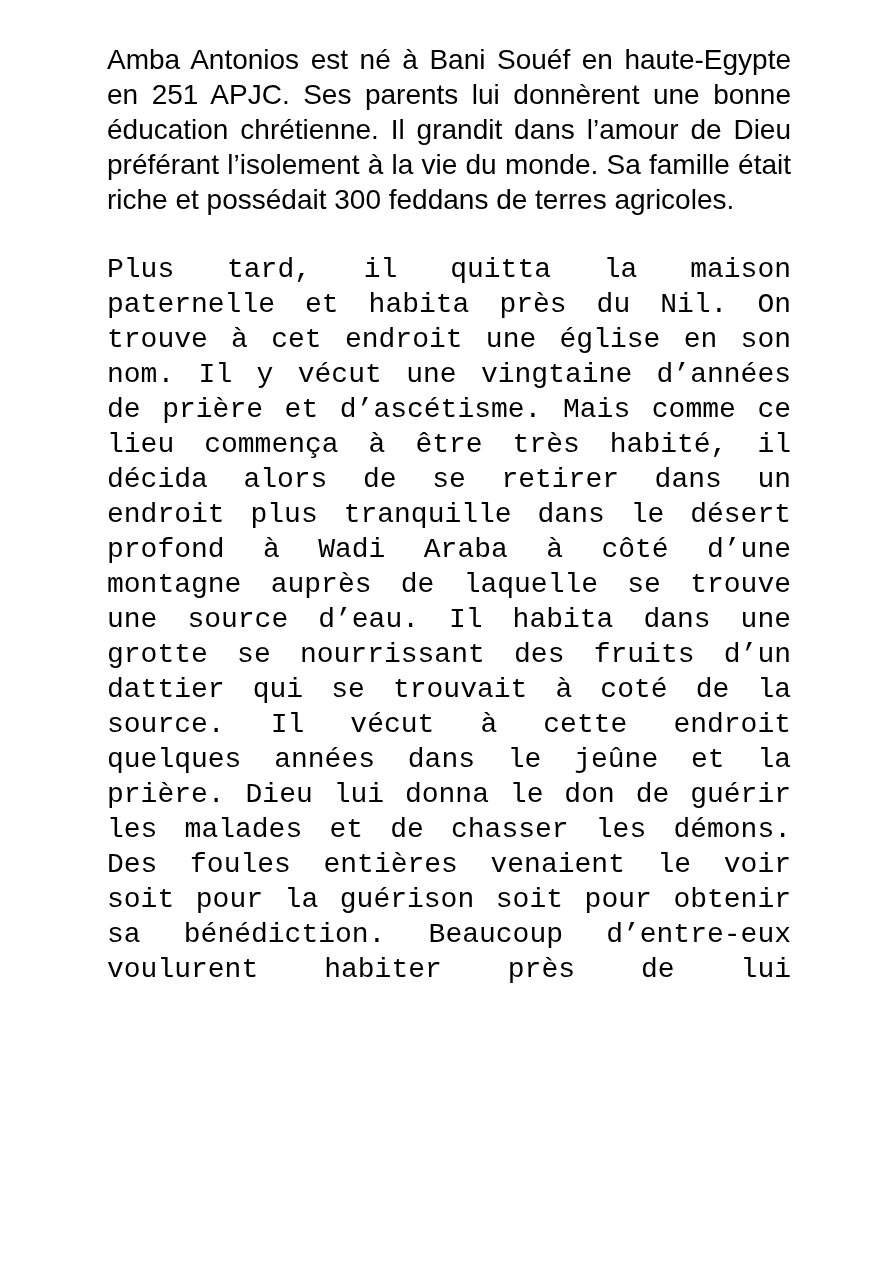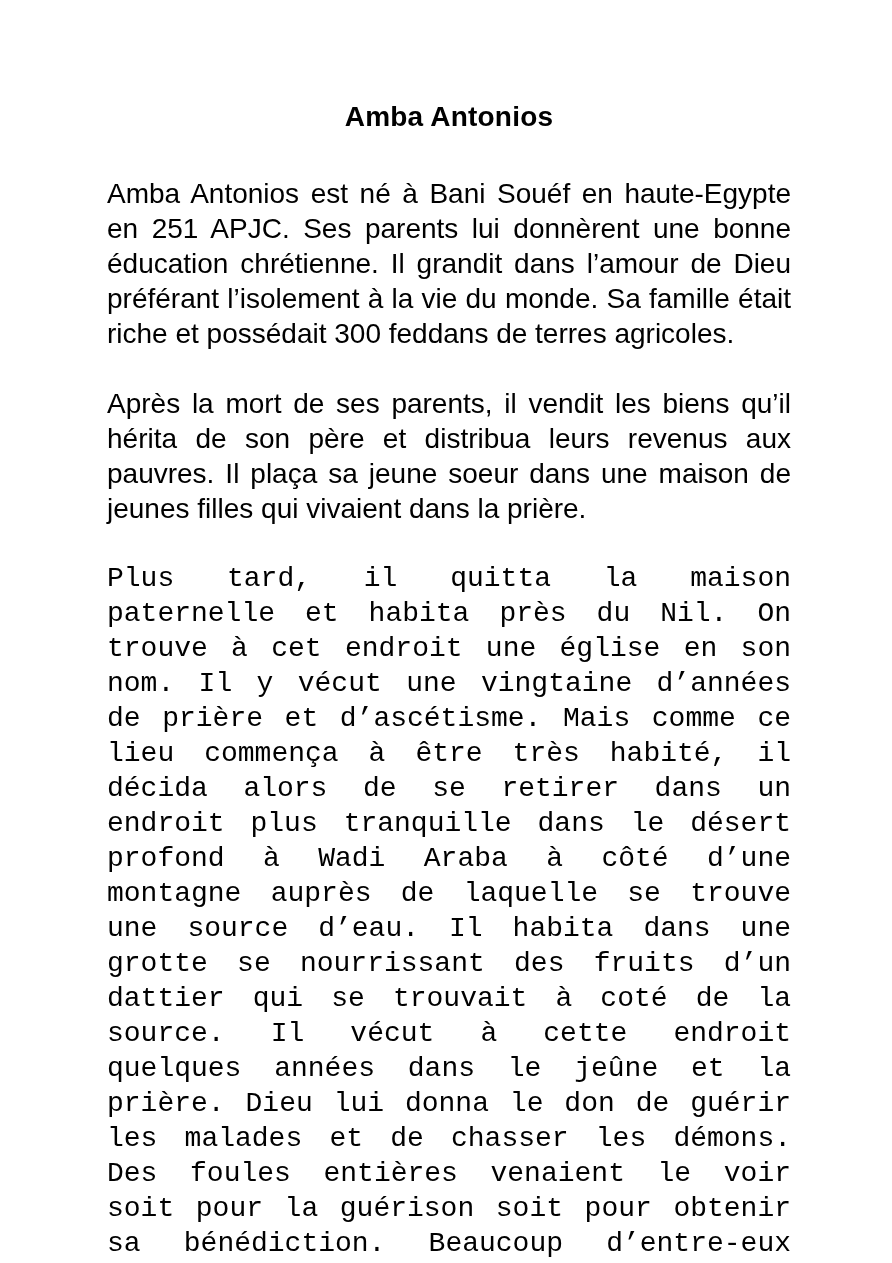--- a/index.html
+++ b/index.html
@@ -60,22 +60,20 @@
     text-align-last: justify;
     font-family: Liberation Mono, monospace;
   }
 </style>
 </head>
 <body>
 
 <div class="page">
   <div class="content">
 
-    <h1 class="doc-title">Amba Antonios</h1>
 
     <p class="body-text para-first">Amba Antonios est né à Bani Souéf en haute-Egypte en 251 APJC. Ses parents lui donnèrent une bonne éducation chrétienne. Il grandit dans l’amour de Dieu préférant l’isolement à la vie du monde. Sa famille était riche et possédait 300 feddans de terres agricoles.</p>
 
-    <p class="body-text para-gap">Après la mort de ses parents, il vendit les biens qu’il hérita de son père et distribua leurs revenus aux pauvres. Il plaça sa jeune soeur dans une maison de jeunes filles qui vivaient dans la prière.</p>
 
     <p class="body-text para-gap para-last">Plus tard, il quitta la maison paternelle et habita près du Nil. On trouve à cet endroit une église en son nom. Il y vécut une vingtaine d’années de prière et d’ascétisme. Mais comme ce lieu commença à être très habité, il décida alors de se retirer dans un endroit plus tranquille dans le désert profond à Wadi Araba à côté d’une montagne auprès de laquelle se trouve une source d’eau. Il habita dans une grotte se nourrissant des fruits d’un dattier qui se trouvait à coté de la source. Il vécut à cette endroit quelques années dans le jeûne et la prière. Dieu lui donna le don de guérir les malades et de chasser les démons. Des foules entières venaient le voir soit pour la guérison soit pour obtenir sa bénédiction. Beaucoup d’entre-eux voulurent habiter près de lui</p>
 
   </div>
 </div>
 
 </body></html>

